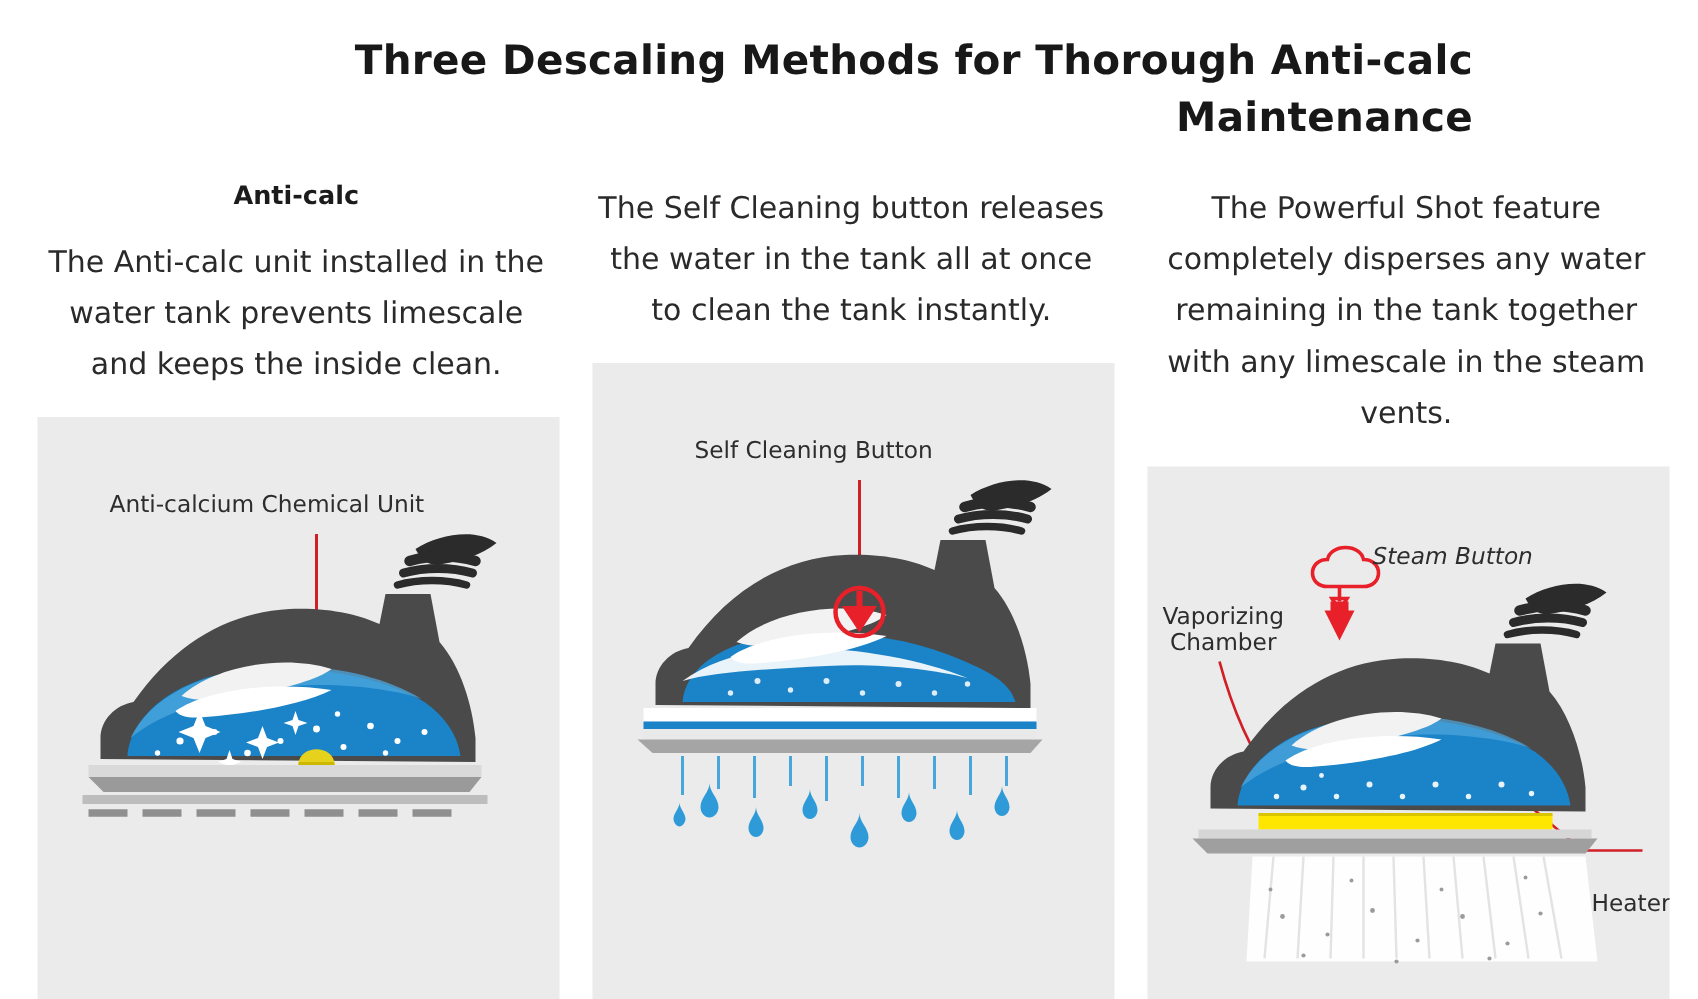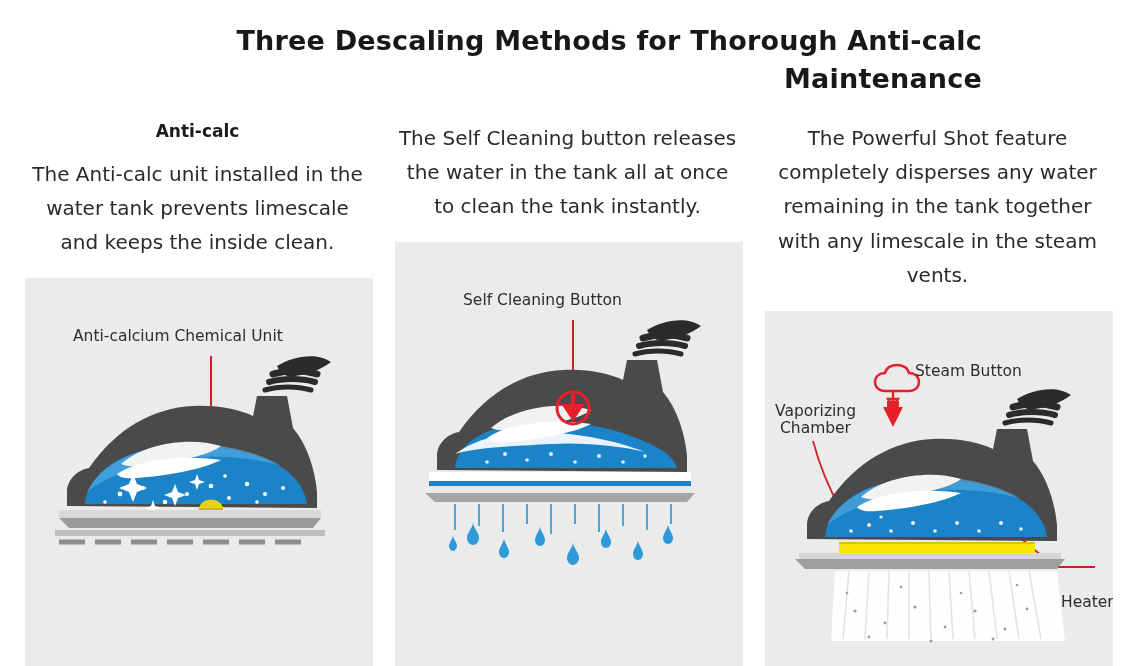--- a/index.html
+++ b/index.html
@@ -70,21 +70,21 @@
   .fig-label {
     position: absolute;
     font-family: "DejaVu Sans", sans-serif;
     font-size: 15.5px;
     color: #2d2d2d;
     white-space: pre;
     line-height: 1.15;
   }
   .lbl-anticalc { left: 48px; top: 50px; }
   .lbl-selfclean { left: 68px; top: 50px; }
-  .lbl-steam { left: 150px; top: 52px; }
+  .lbl-steam { left: 150px; top: 52px; font-style: italic; }
   .lbl-vapor { left: 10px; top: 92px; }
   .lbl-heater { left: 296px; top: 251px; margin-top: 32px; }
 </style>
 </head>
 <body>
 
 <div class="page">
 
   <h1 class="page-title">Three Descaling Methods for Thorough Anti-calc Maintenance</h1>
 

